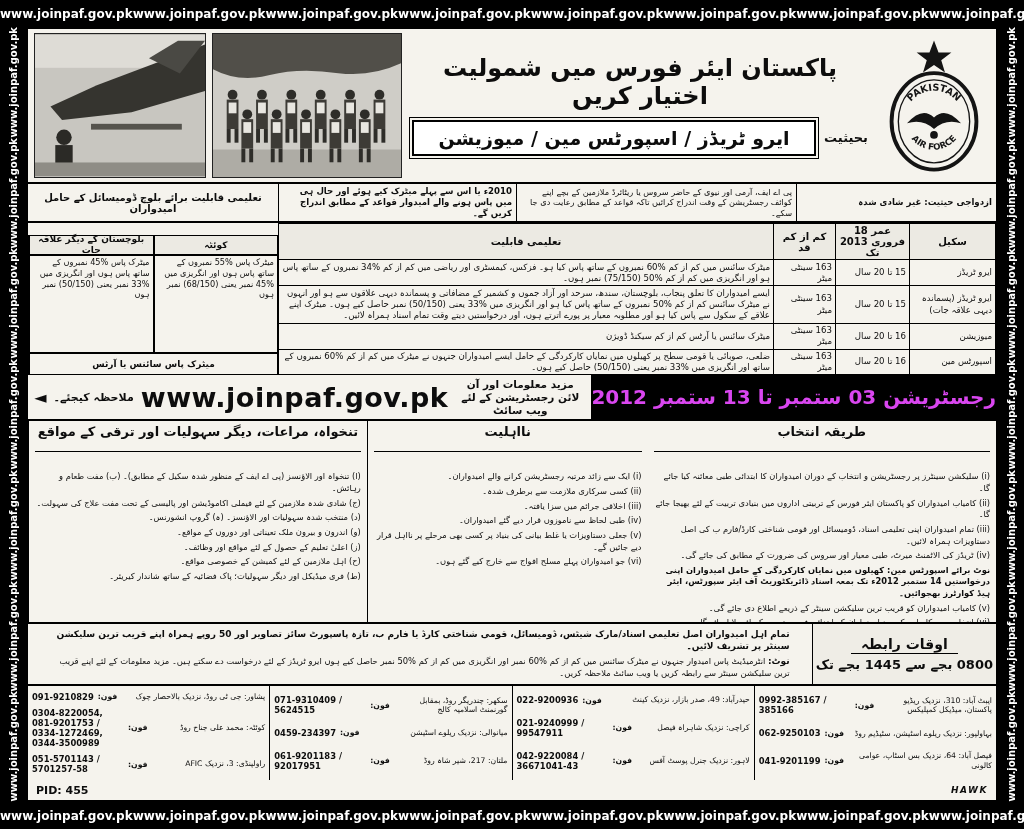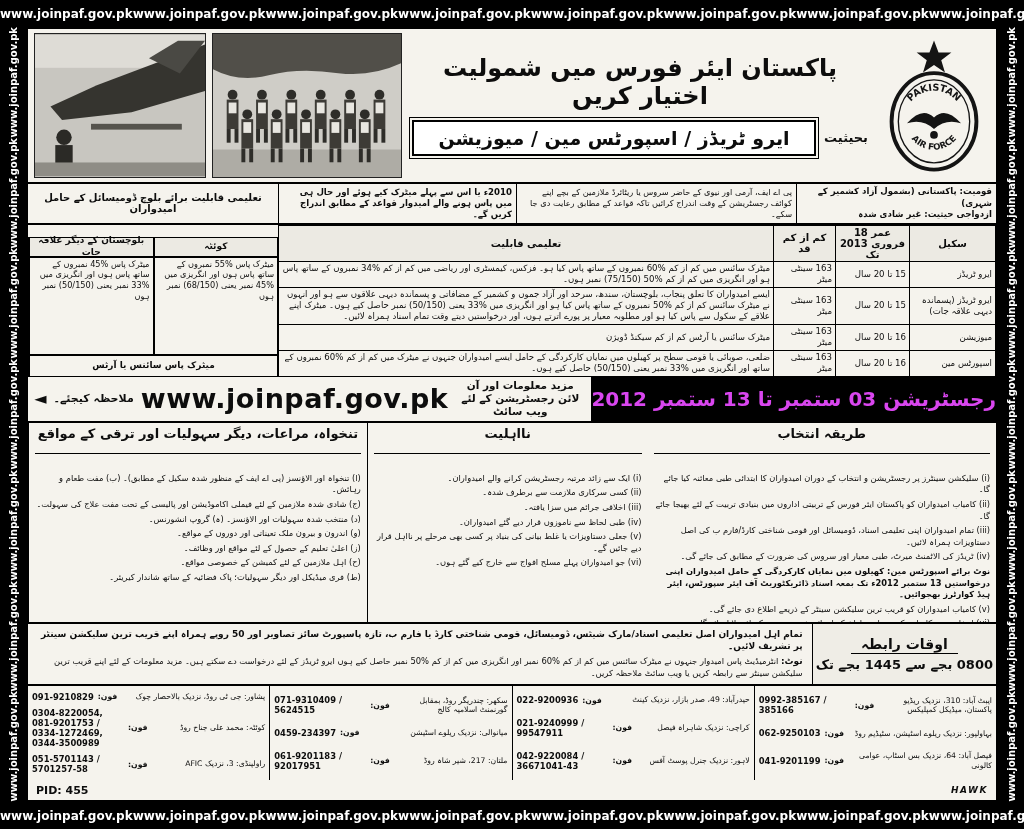--- a/index.html
+++ b/index.html
@@ -64,21 +64,21 @@
   .col.benefits{flex:1;}
   .col-header{font-size:13px;font-weight:bold;text-align:center;border-bottom:1px solid #000;padding-bottom:12px;margin-bottom:19px;}
   .itm{font-size:8.3px;line-height:1.4;margin-bottom:3px;text-align:right;}
   .itm.bold{font-weight:bold;}
 
   
   .note-row{flex:0 0 58px;display:flex;border-bottom:2px solid #000;}
   .hours-box{flex:0 0 160px;border-left:1.5px solid #000;display:flex;flex-direction:column;align-items:center;justify-content:center;gap:3px;padding:3px;background:#efede6;}
   .hours-title{font-size:14px;font-weight:bold;border-bottom:1px solid #000;padding:0 10px 1px;}
   .hours-time{font-size:13px;font-weight:bold;white-space:nowrap;}
-  .note-left{flex:1;padding:4px 9px;display:flex;flex-direction:column;justify-content:center;gap:3px;min-width:0;}
+  .note-left{flex:1;padding:4px 22px;display:flex;flex-direction:column;justify-content:center;gap:3px;min-width:0;}
   .docs-line{font-size:9px;font-weight:bold;line-height:1.35;}
   .note-text{font-size:8.4px;line-height:1.4;}
   .note-label{font-weight:bold;font-size:9px;}
 
   
   .contacts{flex:0 0 94px;display:flex;}
   .contact-col{flex:1;border-left:1px solid #000;padding:3px 4px;display:flex;flex-direction:column;justify-content:space-around;min-width:0;}
   .contact-col:last-child{border-left:none;}
   .contact-entry{display:flex;align-items:center;gap:4px;}
   .addr{flex:1;font-size:7.7px;line-height:1.25;}
@@ -180,21 +180,20 @@
             <rect x="58" y="92" width="94" height="6" fill="#55534d"></rect>
             <circle cx="30" cy="106" r="8" fill="#2b2a26"></circle>
             <rect x="21" y="114" width="18" height="28" fill="#2b2a26"></rect>
             <rect y="132" width="176" height="14" fill="#8f8d86"></rect>
           </svg>
         </div>
       </div>
 
       <div class="info-strip">
         <div class="info-seg a">
-          <span>قومیت: پاکستانی (بشمول آزاد کشمیر کے شہری)</span>
           <span>ازدواجی حیثیت: غیر شادی شدہ</span>
         </div>
         <div class="info-seg b">پی اے ایف، آرمی اور نیوی کے حاضر سروس یا ریٹائرڈ ملازمین کے بچے اپنے کوائف رجسٹریشن کے وقت اندراج کرائیں تاکہ قواعد کے مطابق رعایت دی جا سکے۔</div>
         <div class="info-seg c">2010ء یا اس سے پہلے میٹرک کیے ہوئے اور حال ہی میں پاس ہونے والے امیدوار قواعد کے مطابق اندراج کریں گے۔</div>
         <div class="info-seg d">تعلیمی قابلیت برائے بلوچ ڈومیسائل کے حامل امیدواران</div>
       </div>
 
       <div class="tables">
         <table class="rec" dir="rtl">
           <colgroup>
@@ -258,21 +257,21 @@
       </div>
 
       <div class="cols">
         <div class="col selection">
           <div class="col-header">طریقہ انتخاب</div>
           <div id="sel-list">
               <p class="itm">(i) سلیکشن سینٹرز پر رجسٹریشن و انتخاب کے دوران امیدواران کا ابتدائی طبی معائنہ کیا جائے گا۔</p>
               <p class="itm">(ii) کامیاب امیدواران کو پاکستان ایئر فورس کے تربیتی اداروں میں بنیادی تربیت کے لئے بھیجا جائے گا۔</p>
               <p class="itm">(iii) تمام امیدواران اپنی تعلیمی اسناد، ڈومیسائل اور قومی شناختی کارڈ/فارم ب کی اصل دستاویزات ہمراہ لائیں۔</p>
               <p class="itm">(iv) ٹریڈز کی الاٹمنٹ میرٹ، طبی معیار اور سروس کی ضرورت کے مطابق کی جائے گی۔</p>
-              <p class="itm bold">نوٹ برائے اسپورٹس مین: کھیلوں میں نمایاں کارکردگی کے حامل امیدواران اپنی درخواستیں 13 ستمبر 2012ء تک بمعہ اسناد ڈائریکٹوریٹ آف ایئر سپورٹس، ایئر ہیڈ کوارٹرز بھجوائیں۔</p>
+              <p class="itm bold">نوٹ برائے اسپورٹس مین: کھیلوں میں نمایاں کارکردگی کے حامل امیدواران اپنی درخواستیں 14 ستمبر 2012ء تک بمعہ اسناد ڈائریکٹوریٹ آف ایئر سپورٹس، ایئر ہیڈ کوارٹرز بھجوائیں۔</p>
               <p class="itm">(v) کامیاب امیدواران کو قریب ترین سلیکشن سینٹر کے ذریعے اطلاع دی جائے گی۔</p>
               <p class="itm">(vi) انتخاب میں کامیابی کے بعد امیدواران کو ابتدائی فوجی تربیت کے لئے بلایا جائے گا۔</p>
             </div>
         </div>
         <div class="col disq sep">
           <div class="col-header">نااہلیت</div>
           <div id="dq-list">
               <p class="itm">(i) ایک سے زائد مرتبہ رجسٹریشن کرانے والے امیدواران۔</p>
               <p class="itm">(ii) کسی سرکاری ملازمت سے برطرف شدہ۔</p>
               <p class="itm">(iii) اخلاقی جرائم میں سزا یافتہ۔</p>

